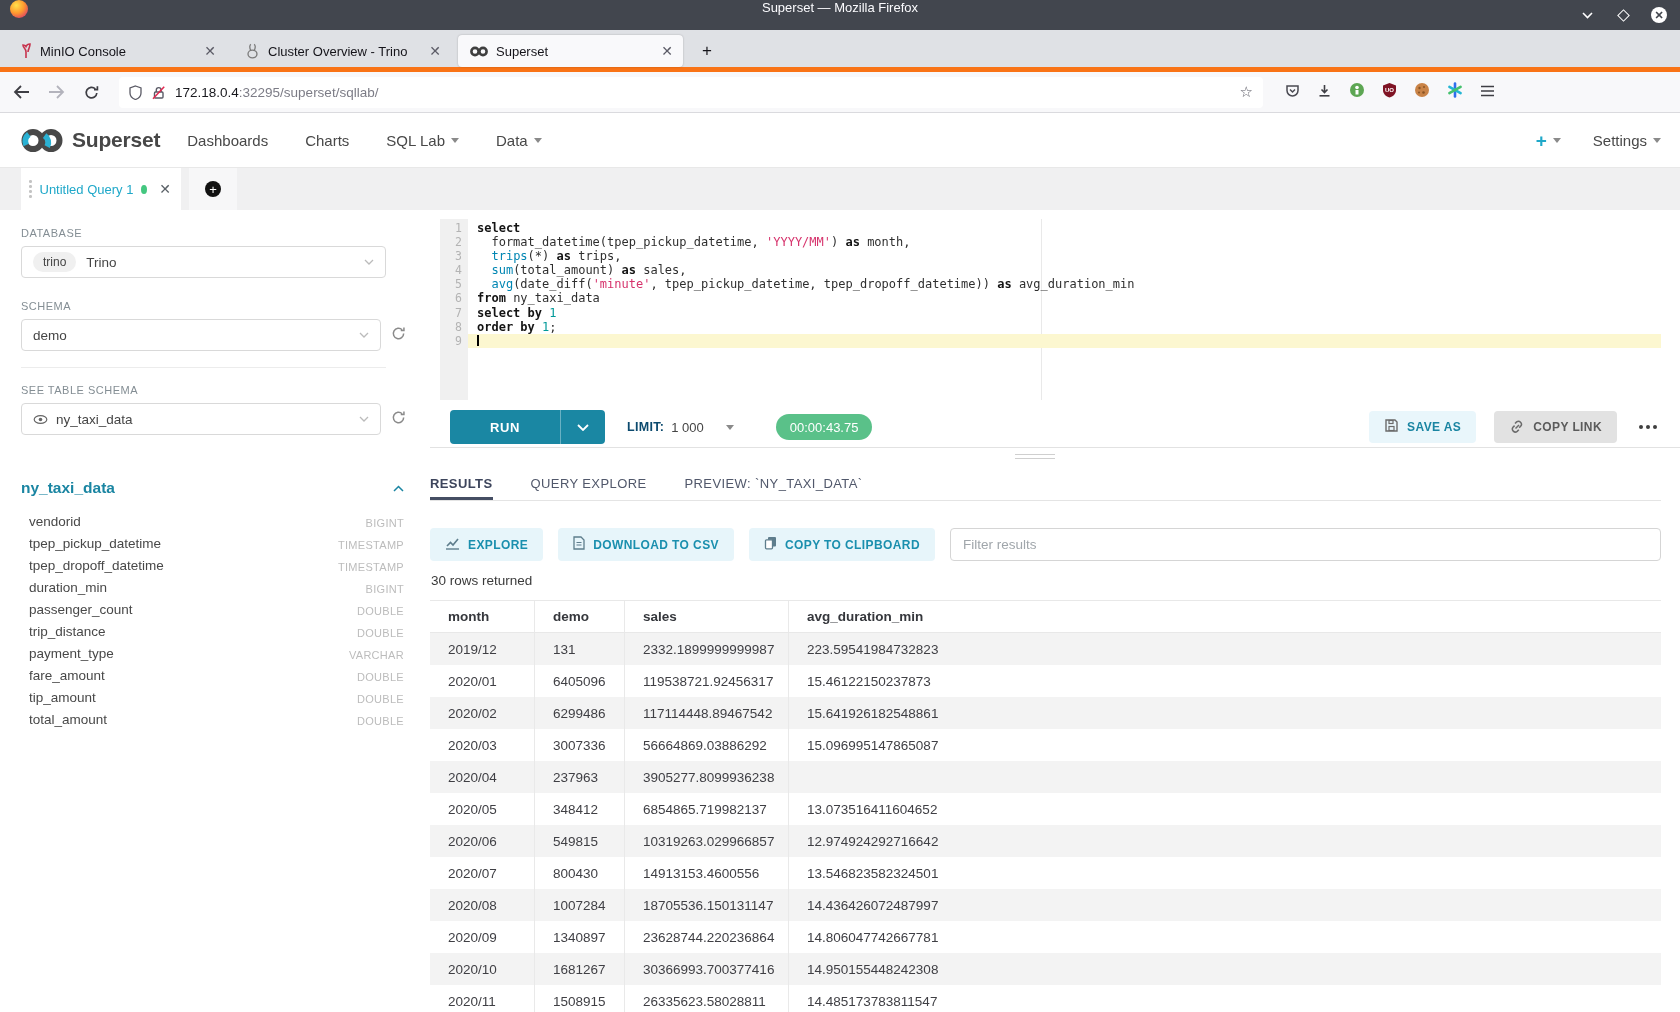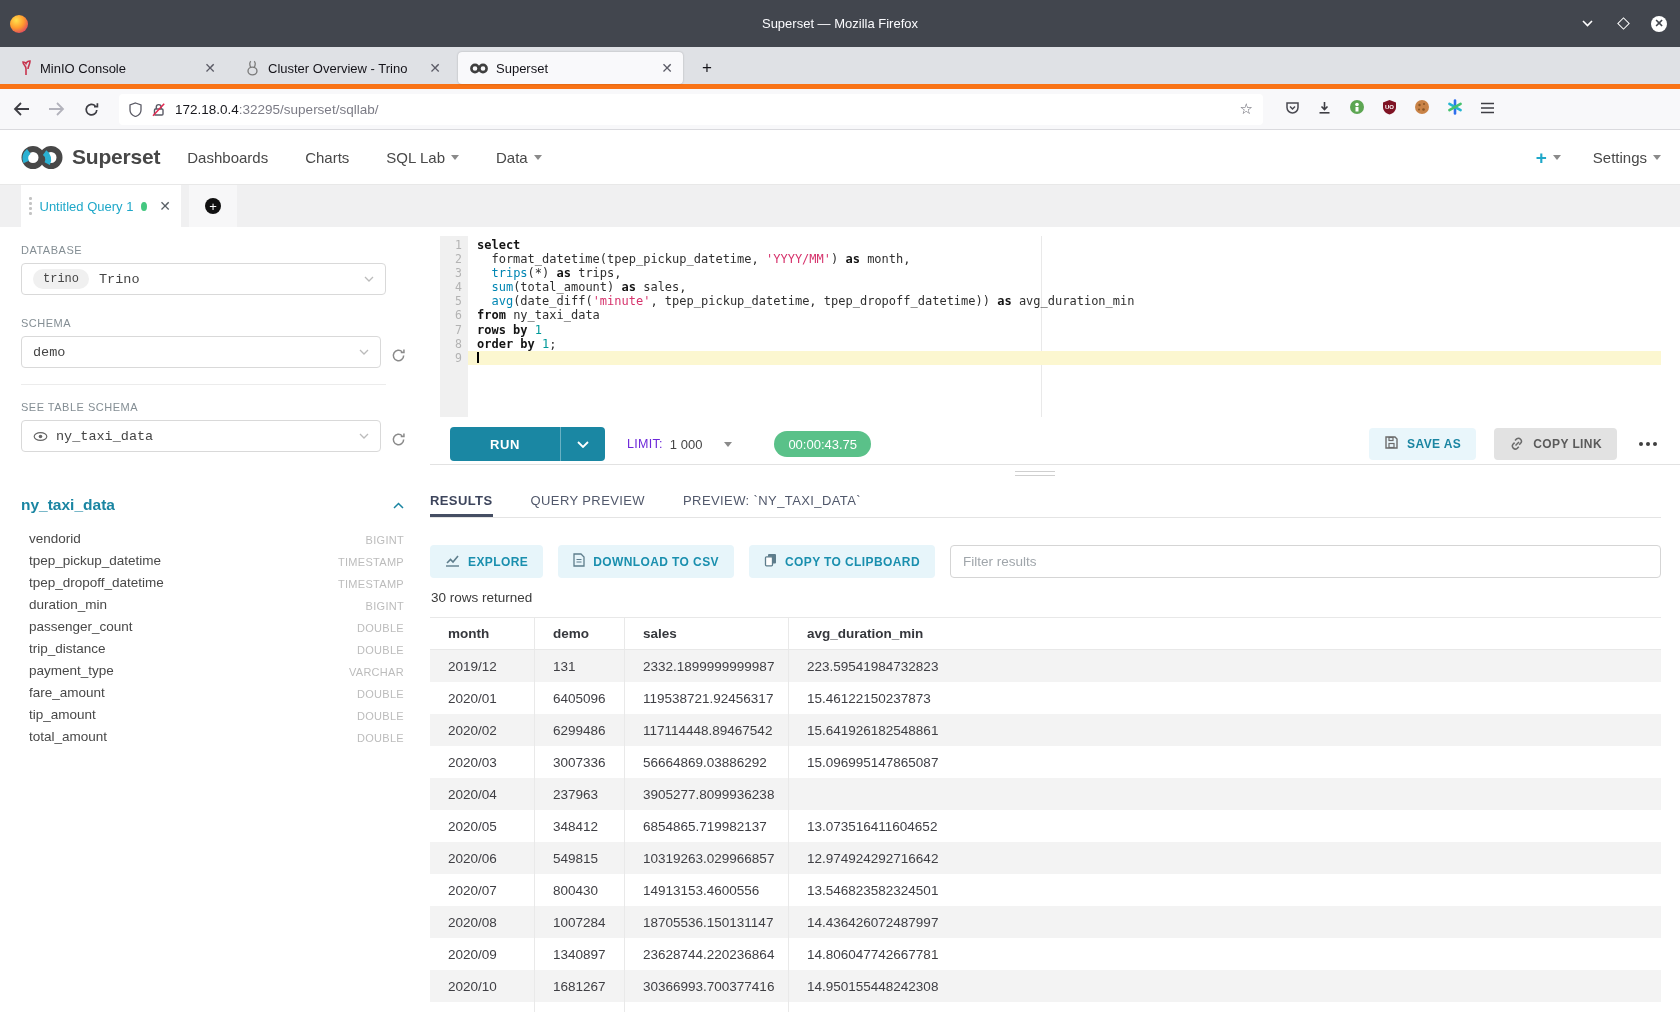--- a/index.html
+++ b/index.html
@@ -1,21 +1,21 @@
 <!DOCTYPE html>
 <html><head>
 <meta charset="utf-8">
 <style>
   * { margin:0; padding:0; box-sizing:border-box; }
   html,body { width:1680px; height:1012px; overflow:hidden; }
   body { font-family:"Liberation Sans", sans-serif; background:#fff; }
   .app { position:relative; width:1680px; height:1012px; overflow:hidden; background:#fff; }
 
   
-  .titlebar { height:47px; background:#42464e; display:flex; align-items:center; position:relative; }
+  .titlebar { height:30px; background:#42464e; display:flex; position:relative; }
   .ff-logo { width:18px; height:18px; border-radius:50%; margin-left:10px;
     background:radial-gradient(circle at 35% 30%, #ffe14d 0%, #ff9a2e 45%, #e3545a 75%, #b5007f 100%); }
   .win-title { position:absolute; left:0; right:0; text-align:center; color:#fbfbfe; font-size:13px; }
   .win-controls { margin-left:auto; display:flex; align-items:center; gap:18px; padding-right:12px; z-index:2; }
   .win-btn { width:18px; height:18px; display:flex; align-items:center; justify-content:center; cursor:default; }
   .diamond { width:9px; height:9px; border:1.6px solid #fff; transform:rotate(45deg); }
   .close-circle { width:16px; height:16px; border-radius:50%; background:#fff; color:#42464e; font-size:11px;
     display:flex; align-items:center; justify-content:center; font-weight:bold; }
 
   
@@ -59,21 +59,21 @@
   .qtab-label { font-size:13px; color:#1fa8c9; white-space:nowrap; }
   .status-dot { width:9px; height:9px; border-radius:50%; background:#44c780; margin-left:8px; }
   .qtab-x { margin-left:12px; color:#596066; font-size:14px; }
   .addtab { position:absolute; left:189px; top:0; width:48px; height:42px; background:#f7f7f8; display:flex; align-items:center; justify-content:center; }
   .addtab-circle { width:16px; height:16px; border-radius:50%; background:#111; color:#fff; font-size:13px; display:flex; align-items:center; justify-content:center; line-height:1; }
 
   
   .workspace { display:flex; height:802px; }
   .sidebar { width:430px; flex:none; padding:17px 24px 0 21px; }
   .fieldlabel { font-size:11px; color:#848e94; letter-spacing:.5px; margin-bottom:6px; height:13px; }
-  .sel-row { display:flex; align-items:flex-end; gap:10px; margin-bottom:22px;font-family:Liberation Mono, monospace; }
+  .sel-row { display:flex; align-items:center; gap:10px; margin-bottom:22px; }
   .sel { width:365px; height:32px; border:1px solid #d9d9d9; border-radius:4px; background:#fff; display:flex; align-items:center; padding:0 11px; }
   .sel-value { font-size:13.5px; color:#454545; }
   .sel-caret { margin-left:auto; display:flex; }
   .pill { background:#f0f0f0; border-radius:11px; padding:3px 10px; font-size:12px; color:#454545; margin-right:10px; }
   .side-divider { border:none; border-top:1px solid #ececec; margin:16px 0 16px 0; width:365px; }
   .tbl-header { display:flex; align-items:center; width:383px; margin-top:44px; }
   .tbl-name { font-size:15.5px; font-weight:bold; color:#1a85a2; }
   .tbl-collapse { margin-left:auto; display:flex; }
   .cols { margin-top:10px; width:383px; }
   .col-row { display:flex; align-items:flex-end; height:22px; padding-left:8px; }
@@ -97,21 +97,21 @@
   .tk-n { color:#099; }
   .tk-p { color:#2f2f2f; }
   .cursor { display:inline-block; width:1.5px; height:11px; background:#000; vertical-align:-1px; }
 
   
   .run-toolbar { position:absolute; left:20px; right:19px; top:200px; height:34px; display:flex; align-items:center; }
   .run-btn { height:34px; width:155px; background:#1a87a3; border-radius:4px; display:flex; align-items:stretch; overflow:hidden; }
   .run-main { width:110px; display:flex; align-items:center; justify-content:center; color:#fff; font-size:13px; font-weight:bold; letter-spacing:.6px; }
   .run-caret { flex:1; display:flex; align-items:center; justify-content:center; border-left:1px solid rgba(255,255,255,.35); }
   .limit-group { display:flex; align-items:center; margin-left:22px; }
-  .limit-label { font-size:12.5px; font-weight:normal; color:#6d28d9; letter-spacing:.3px; }
+  .limit-label { font-size:12.5px; font-weight:bold; color:#0c4a6e; letter-spacing:.3px; }
   .limit-value { font-size:13px; color:#454545; margin-left:7px; }
   .limit-caret { margin-left:22px; }
   .timer-pill { margin-left:42px; height:26px; padding:0 14px; background:#5ac189; border-radius:13px; color:#fff; font-size:13px; display:flex; align-items:center; }
   .tb-right { margin-left:auto; display:flex; align-items:center; gap:18px; }
   .btn { height:32px; border-radius:4px; display:flex; align-items:center; padding:0 15px; gap:8px; font-size:12px; font-weight:bold; letter-spacing:.4px; }
   .btn-saveas { background:#e9f6fb; color:#1a85a2; }
   .btn-copylink { background:#e2e2e2; color:#5b5b5b; }
   .more-dots { display:flex; gap:3px; padding:0 4px; }
   .more-dots i { width:4px; height:4px; border-radius:50%; background:#3f3f3f; }
 
@@ -469,21 +469,21 @@
             <div class="gut-num">9</div>
           </div>
         <div class="print-margin"></div>
         <div class="code-lines">
             <div class="code-line"><span class="tk-k">select</span></div>
             <div class="code-line"><span class="tk-p">  format_datetime(tpep_pickup_datetime, </span><span class="tk-s">'YYYY/MM'</span><span class="tk-p">) </span><span class="tk-k">as</span><span class="tk-p"> month,</span></div>
             <div class="code-line"><span class="tk-p">  </span><span class="tk-f">trips</span><span class="tk-p">(*) </span><span class="tk-k">as</span><span class="tk-p"> trips,</span></div>
             <div class="code-line"><span class="tk-p">  </span><span class="tk-f">sum</span><span class="tk-p">(total_amount) </span><span class="tk-k">as</span><span class="tk-p"> sales,</span></div>
             <div class="code-line"><span class="tk-p">  </span><span class="tk-f">avg</span><span class="tk-p">(date_diff(</span><span class="tk-s">'minute'</span><span class="tk-p">, tpep_pickup_datetime, tpep_dropoff_datetime)) </span><span class="tk-k">as</span><span class="tk-p"> avg_duration_min</span></div>
             <div class="code-line"><span class="tk-k">from</span><span class="tk-p"> ny_taxi_data</span></div>
-            <div class="code-line"><span class="tk-k">rows by</span><span class="tk-p"> </span><span class="tk-n">1</span></div>
+            <div class="code-line"><span class="tk-k">select by</span><span class="tk-p"> </span><span class="tk-n">1</span></div>
             <div class="code-line"><span class="tk-k">order by</span><span class="tk-p"> </span><span class="tk-n">1</span><span class="tk-p">;</span></div>
             <div class="code-line active"><span class="cursor"></span></div>
           </div>
       </div>
 
       <div class="run-toolbar">
         <div class="run-btn">
           <div class="run-main">RUN</div>
           <div class="run-caret">
             <svg width="12" height="7">
@@ -525,21 +525,21 @@
       </div>
 
       <div class="pane-divider"></div>
       <div class="grip-h">
           <i></i>
           <i></i>
         </div>
 
       <div class="south-tabs">
         <span class="stab active">RESULTS</span>
-        <span class="stab">QUERY PREVIEW</span>
+        <span class="stab">QUERY EXPLORE</span>
         <span class="stab">PREVIEW: `NY_TAXI_DATA`</span>
       </div>
 
       <div class="actions-row">
         <div class="btn btn-cyan">
           <span>
             <svg width="15" height="13" viewBox="0 0 15 13">
                 <path d="M1 12 H14" stroke="#5e7d8c" stroke-width="1.4"></path>
                 <path d="M2 9 L5.5 5.5 L8 8 L13 2" stroke="#5e7d8c" stroke-width="1.6" fill="none"></path>
               </svg>

